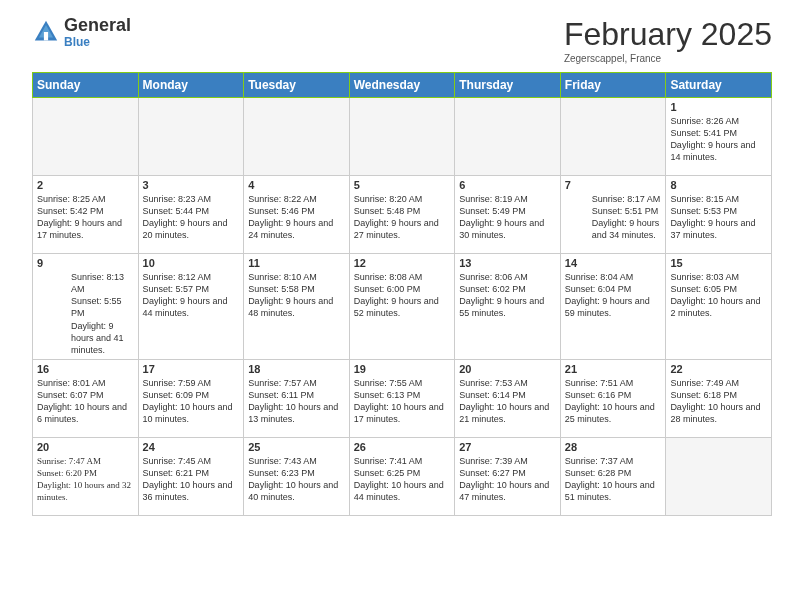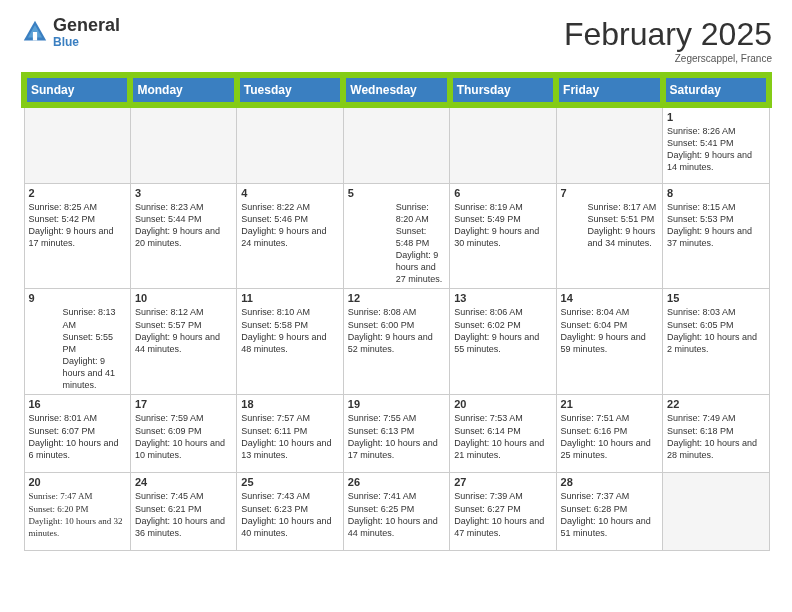--- a/index.html
+++ b/index.html
@@ -6,21 +6,21 @@
     body {
       font-family: Arial, sans-serif;
       background: #fff;
       width: 792px;
       height: 612px;
       overflow: hidden;
     }
     .page {
       width: 792px;
       height: 612px;
-      padding: 16px 20px 10px 21px;
+      padding: 16px 20px 10px 32px;
     }
     .header {
       display: flex;
       align-items: flex-start;
       justify-content: space-between;
       margin-bottom: 8px;
     }
     .logo {
       display: flex;
       align-items: center;
@@ -39,21 +39,21 @@
       font-size: 12px;
       font-weight: bold;
       color: #3a7fc1;
     }
     .logo-icon {
       width: 28px;
       height: 28px;
       margin-right: 4px;
     }
     .title-block {
-      text-align: right;
+      text-align: left;
     }
     .month-title {
       font-size: 32px;
       font-weight: normal;
       color: #333;
     }
     .location {
       font-size: 10px;
       color: #555;
     }
@@ -62,21 +62,21 @@
       border-collapse: collapse;
       table-layout: fixed;
     }
     .calendar th {
       background: #3a7fc1;
       color: #fff;
       font-size: 12px;
       font-weight: bold;
       padding: 5px 4px;
       text-align: left;
-      border: 6px solid #84cc16;
+      border: 1px solid #84cc16;
     }
     .calendar td {
       border: 1px solid #ccc;
       vertical-align: top;
       padding: 3px 4px;
       font-size: 9.5px;
       color: #333;
       height: 78px;
       background: #fff;
     }
@@ -158,21 +158,21 @@
 Daylight: 9 hours and 20 minutes.</div>
           </td>
           <td>
             <span class="day-num">4</span>
             <div class="day-info" style="white-space: pre-line;">Sunrise: 8:22 AM
 Sunset: 5:46 PM
 Daylight: 9 hours and 24 minutes.</div>
           </td>
           <td>
             <span class="day-num">5</span>
-            <div class="day-info" style="white-space: pre-line; margin-left: 48px;">Sunrise: 8:20 AM
+            <div class="day-info" style="white-space: pre-line;">Sunrise: 8:20 AM
 Sunset: 5:48 PM
 Daylight: 9 hours and 27 minutes.</div>
           </td>
           <td>
             <span class="day-num">6</span>
             <div class="day-info" style="white-space: pre-line;">Sunrise: 8:19 AM
 Sunset: 5:49 PM
 Daylight: 9 hours and 30 minutes.</div>
           </td>
           <td>

